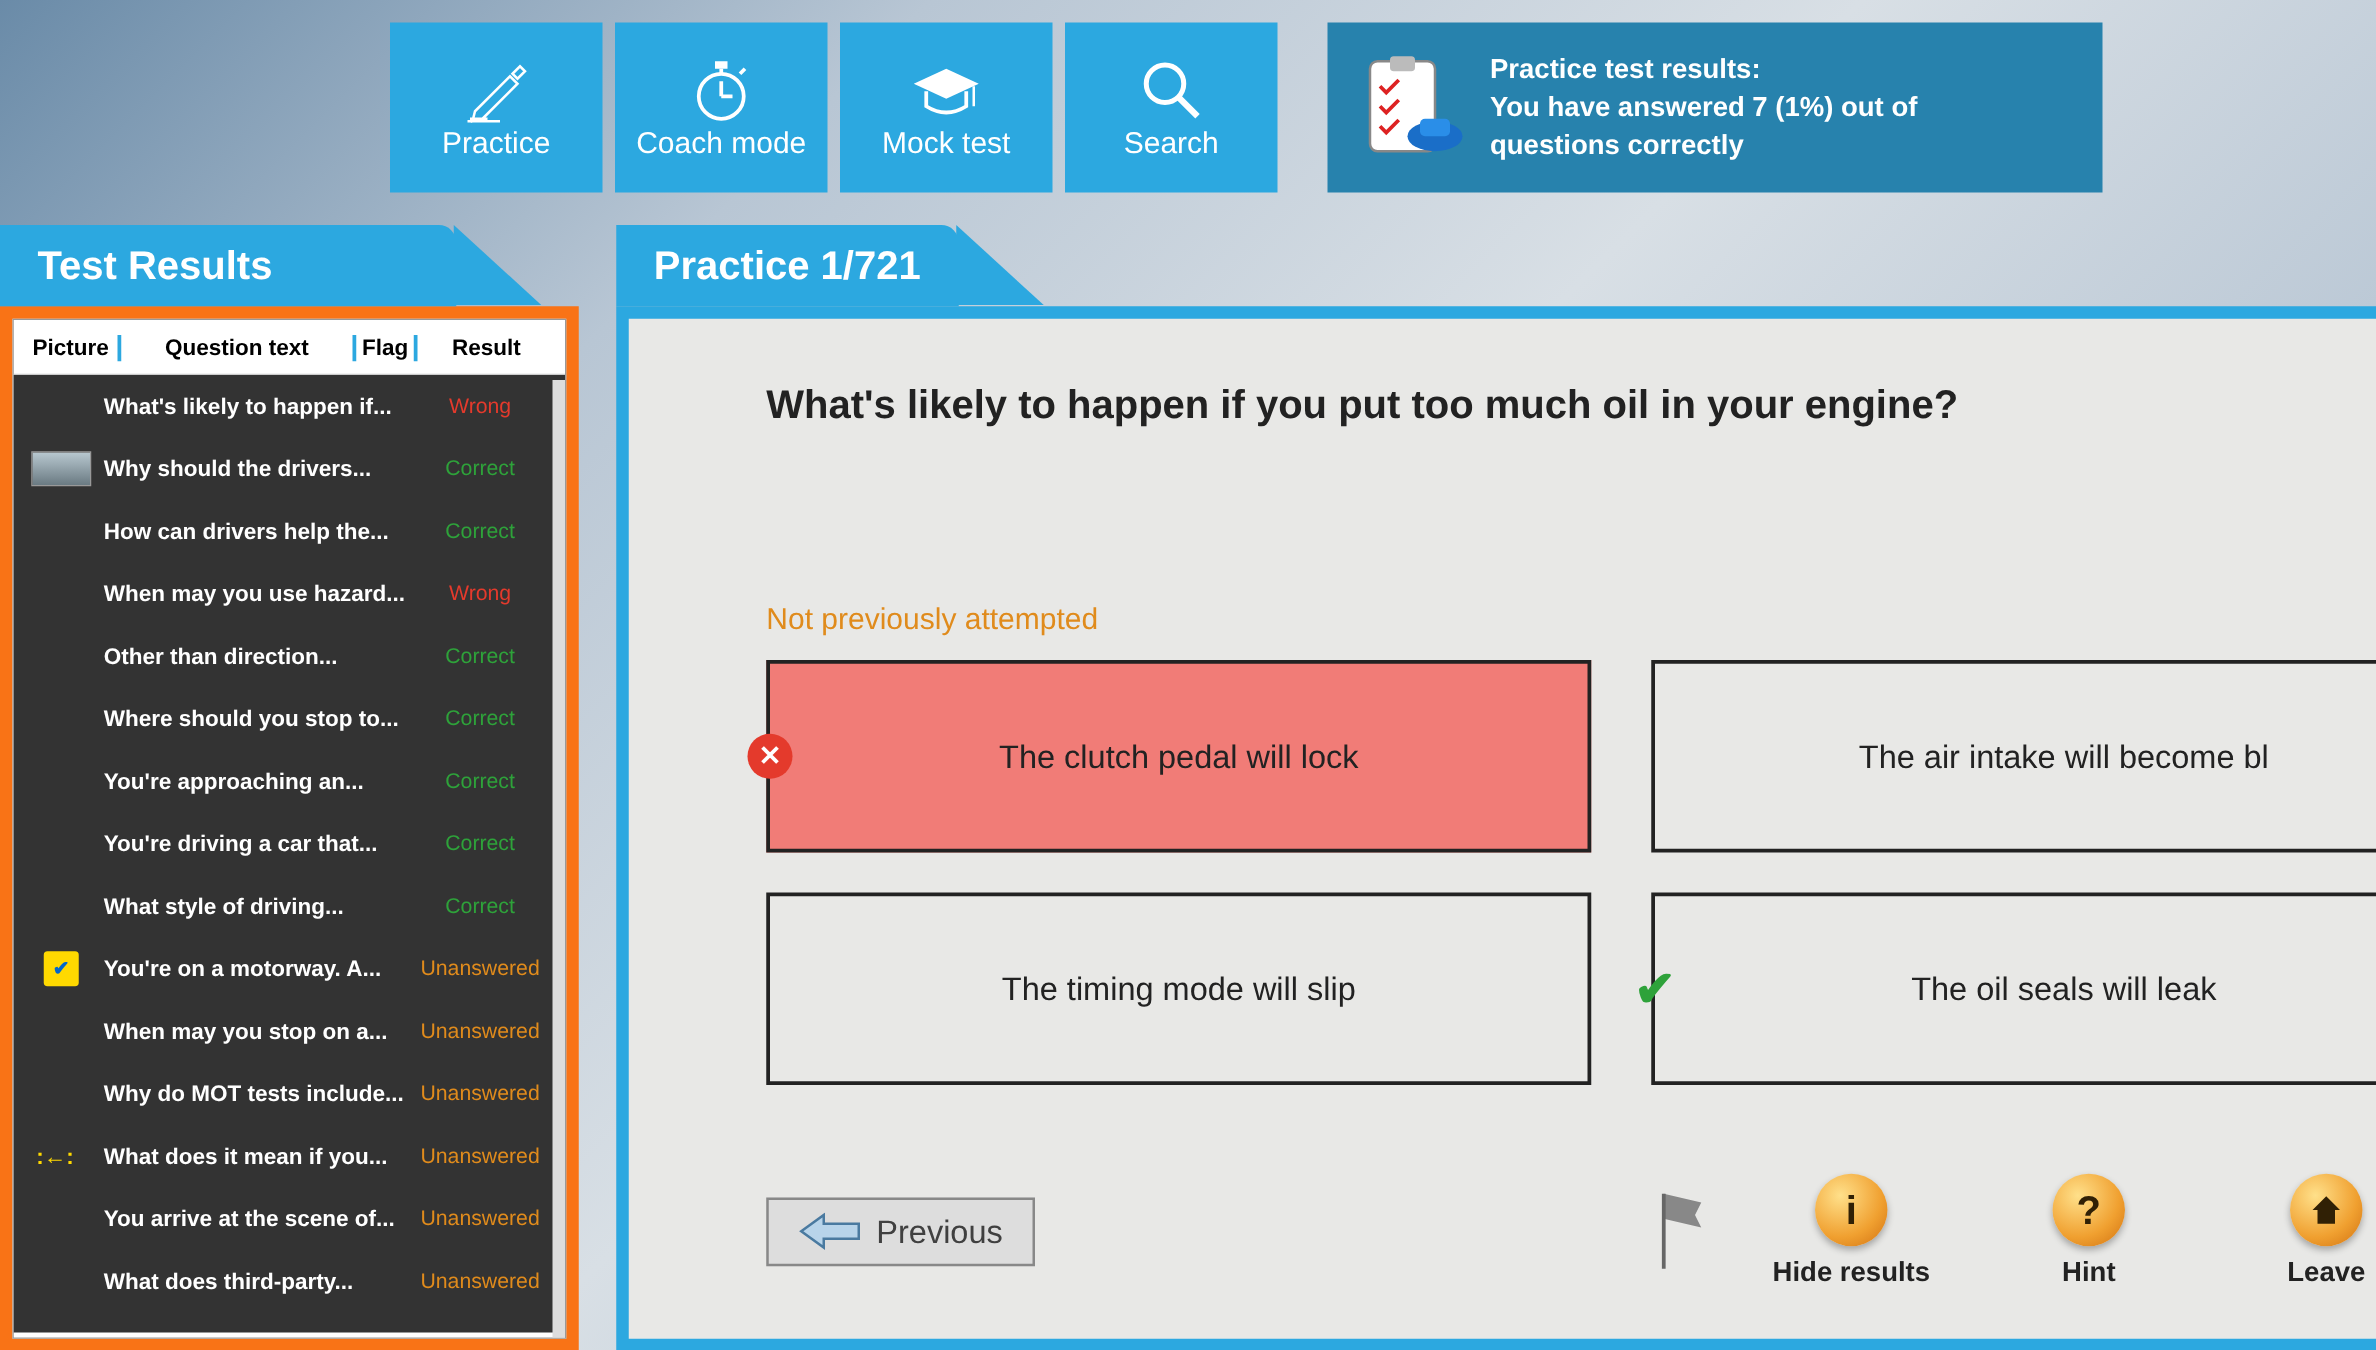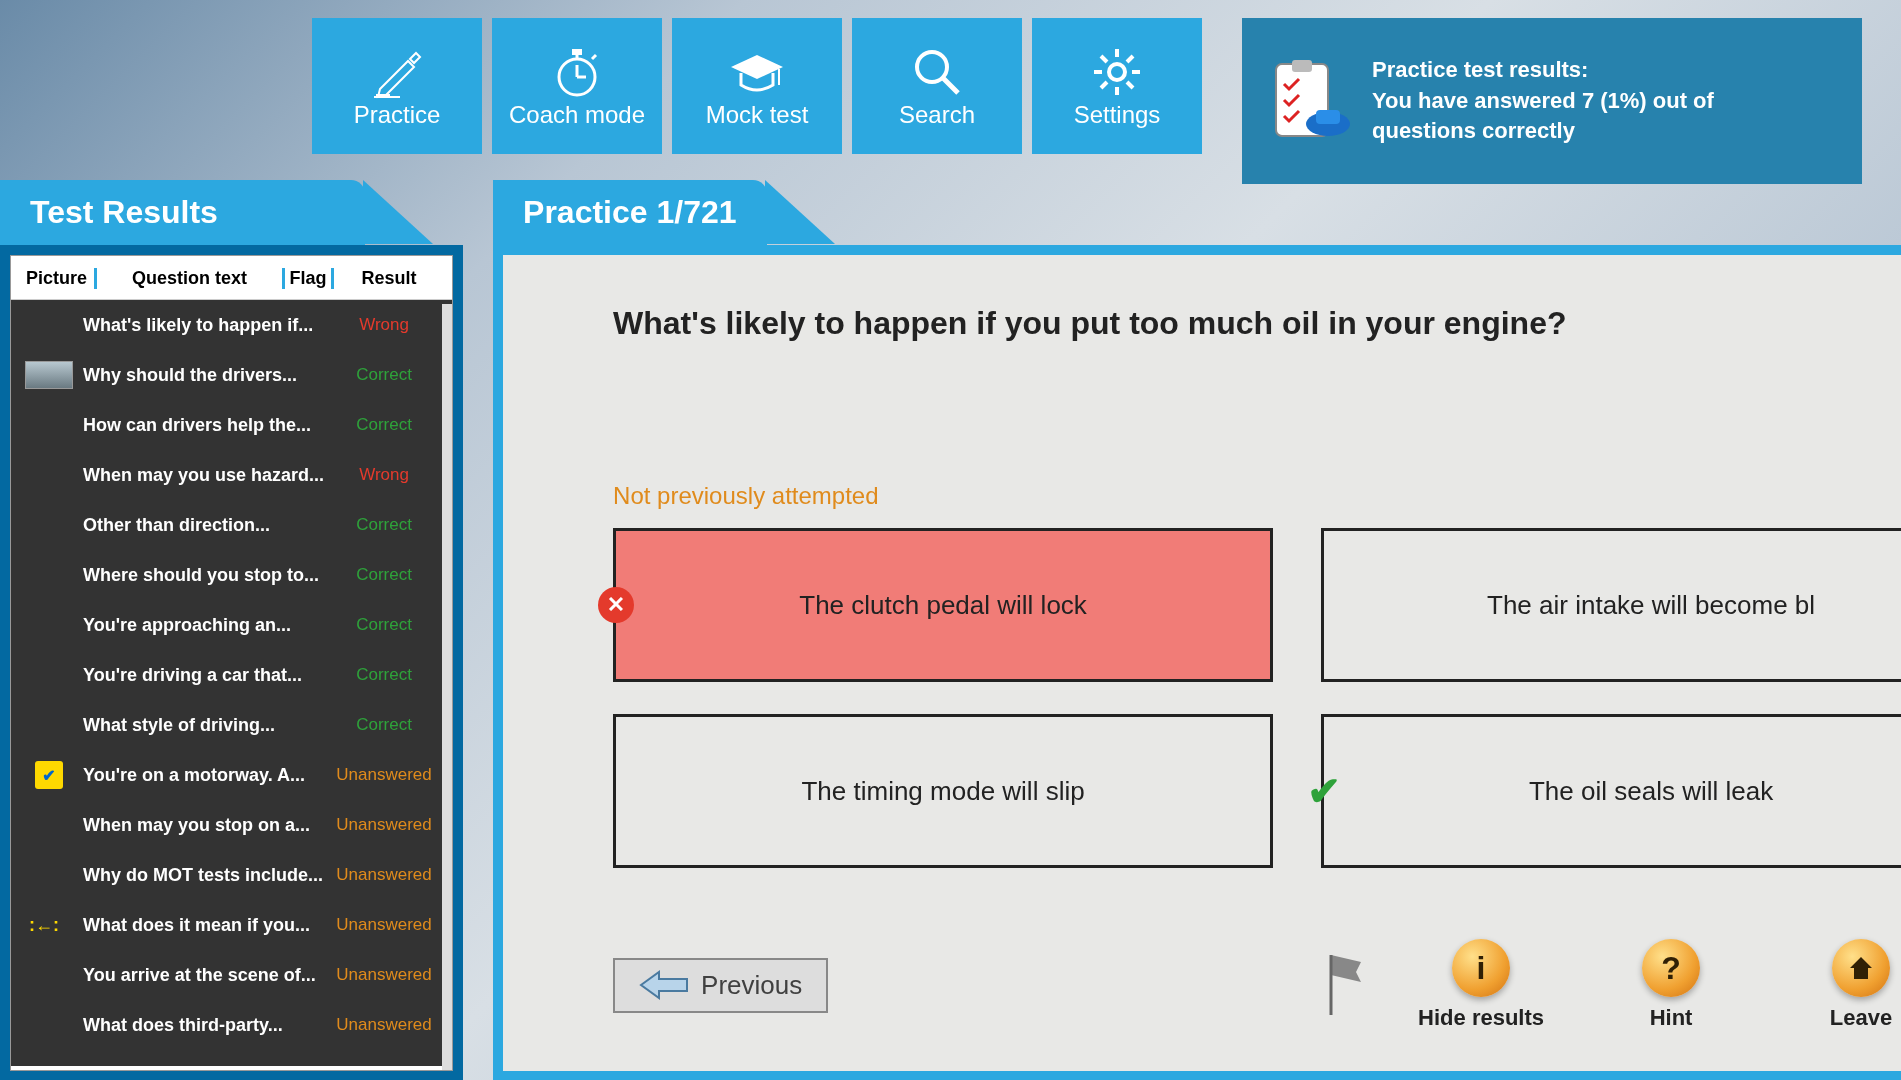--- a/index.html
+++ b/index.html
@@ -3,31 +3,31 @@
 <meta charset="utf-8">
 <style>
 * { margin: 0; padding: 0; box-sizing: border-box; font-family: 'Segoe UI', Arial, sans-serif; }
 body { width: 1901px; height: 1080px; background: linear-gradient(135deg, #6a8ba8 0%, #b8c6d4 25%, #d8dfe5 50%, #b8c6d4 75%, #6a8ba8 100%); overflow: hidden; position: relative; }
 
 .topbar { display: flex; gap: 10px; padding: 18px 0 0 312px; align-items: stretch; }
 .nav-tile { width: 170px; height: 136px; background: #2ca8e0; color: #fff; display: flex; flex-direction: column; align-items: center; justify-content: center; gap: 0; cursor: pointer; }
 .nav-tile .icon { height: 58px; display: flex; align-items: center; justify-content: center; }
 .nav-tile .label { font-size: 24px; font-weight: 300; }
 
-.results-banner { margin-left: 30px; width: 620px; height: 166px; background: #2782ad; color: #fff; display: flex; align-items: center; padding: 0 22px; gap: 18px; }
+.results-banner { margin-left: 30px; width: 620px; height: 136px; background: #2782ad; color: #fff; display: flex; align-items: center; padding: 0 22px; gap: 18px; }
 .results-banner .text { font-size: 22px; line-height: 1.4; font-weight: 600; }
 
 .content { display: flex; position: absolute; top: 180px; left: 0; right: 0; bottom: 0; }
 
 
 .left-panel { width: 580px; height: 100%; }
 .left-header-row { display: flex; }
 .left-header { background: #2ca8e0; color: #fff; font-size: 32px; font-weight: 600; padding: 14px 30px; width: 365px; border-top-right-radius: 14px; }
 .left-wedge { width: 0; height: 0; border-bottom: 64px solid #2ca8e0; border-right: 70px solid transparent; margin-left: -2px; }
-.results-frame { background: #0369a1; padding: 10px; height: calc(100% - 64px); }
+.results-frame { background: #f97316; padding: 10px; height: calc(100% - 64px); }
 .results-inner { background: #fff; height: 100%; border: 1px solid #999; position: relative; }
 .table-header { display: flex; font-weight: 700; font-size: 18px; padding: 12px 8px 10px 8px; border-bottom: 1px solid #ccc; }
 .th-picture { width: 78px; text-align: center; border-right: 3px solid #2ca8e0; }
 .th-question { flex: 1; text-align: center; padding: 0 8px; }
 .th-flag { width: 52px; text-align: center; border-left: 3px solid #2ca8e0; border-right: 3px solid #2ca8e0; }
 .th-result { width: 110px; text-align: center; }
 .results-body { background: #333; height: calc(100% - 48px); overflow-y: auto; }
 .result-row { display: flex; align-items: center; height: 50px; padding: 0 8px; cursor: pointer; }
 .result-row .pic { width: 60px; display: flex; justify-content: center; }
 .result-row .qt { flex: 1; color: #fff; font-weight: 700; font-size: 18px; padding-left: 4px; white-space: nowrap; overflow: hidden; text-overflow: ellipsis; }
@@ -105,38 +105,20 @@
   </div>
   <div class="nav-tile">
     <div class="icon">
       <svg width="54" height="54" viewBox="0 0 54 54">
           <circle cx="22" cy="22" r="15" stroke="#fff" stroke-width="4" fill="none"></circle>
           <line x1="33" y1="33" x2="48" y2="48" stroke="#fff" stroke-width="5"></line>
         </svg>
     </div>
     <div class="label">Search</div>
   </div>
-  <div class="nav-tile">
-    <div class="icon">
-      <svg width="54" height="54" viewBox="0 0 54 54">
-          <circle cx="27" cy="27" r="8" stroke="#fff" stroke-width="4" fill="none"></circle>
-          <g stroke="#fff" stroke-width="4">
-            <line x1="27" y1="4" x2="27" y2="12"></line>
-            <line x1="27" y1="42" x2="27" y2="50"></line>
-            <line x1="4" y1="27" x2="12" y2="27"></line>
-            <line x1="42" y1="27" x2="50" y2="27"></line>
-            <line x1="11" y1="11" x2="17" y2="17"></line>
-            <line x1="37" y1="37" x2="43" y2="43"></line>
-            <line x1="11" y1="43" x2="17" y2="37"></line>
-            <line x1="37" y1="17" x2="43" y2="11"></line>
-          </g>
-        </svg>
-    </div>
-    <div class="label">Settings</div>
-  </div>
 
   <div class="results-banner">
     <div>
       <svg width="90" height="90" viewBox="0 0 90 90">
           <rect x="12" y="8" width="52" height="72" rx="6" fill="#fff" stroke="#888" stroke-width="2"></rect>
           <rect x="28" y="4" width="20" height="12" rx="3" fill="#bbb"></rect>
           <g stroke="#d22" stroke-width="3">
             <path d="M20 28 l5 5 l10 -10" fill="none"></path>
             <path d="M20 44 l5 5 l10 -10" fill="none"></path>
             <path d="M20 60 l5 5 l10 -10" fill="none"></path>

